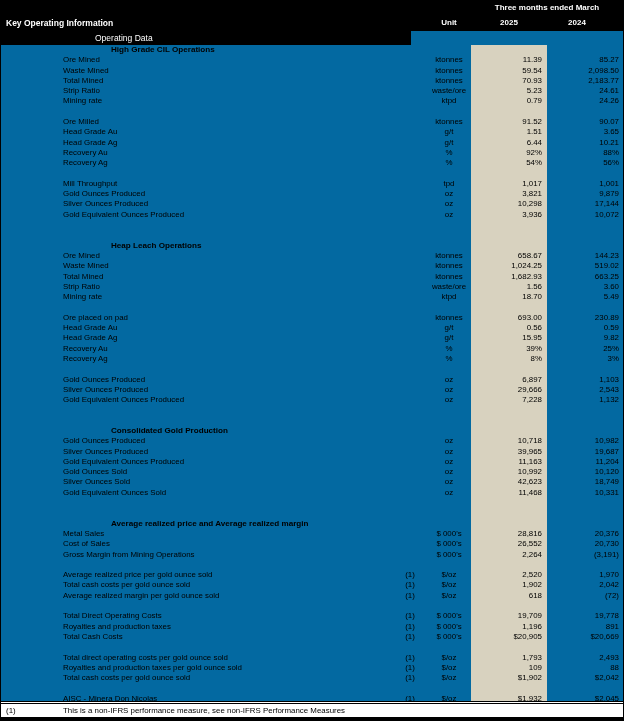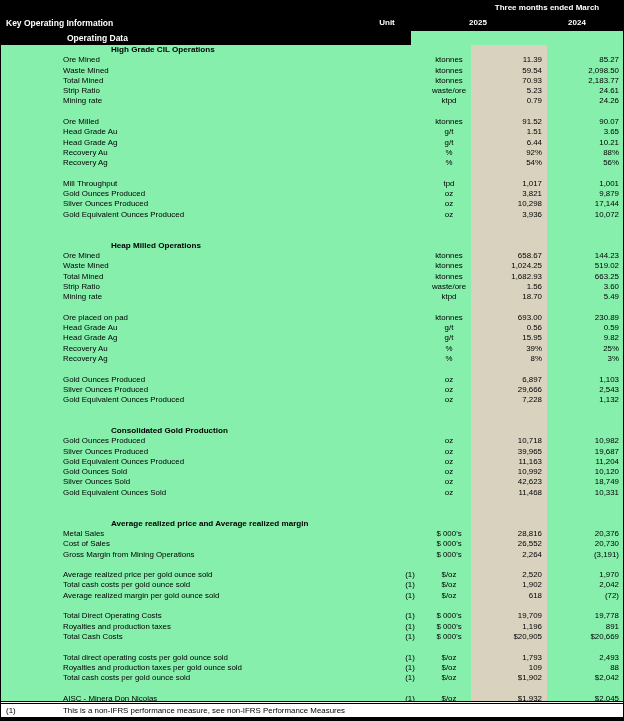--- a/index.html
+++ b/index.html
@@ -5,38 +5,38 @@
   html,body{margin:0;padding:0;background:#fff;}
   .page{
     position:relative;
     width:624px;height:721px;
     box-sizing:border-box;
     border:1px solid #000;
     font-family:"Liberation Sans", sans-serif;
     color:#000;
     display:flex;flex-direction:column;
     overflow:hidden;
-    background:#86efac;
+    background:#0369a1;
   }
   
   .banner{background:#000;color:#fff;}
   .b-row{display:flex;align-items:center;}
   .b-row1{height:13px;}
-  .b-row2{height:17px;gap:31px;}
+  .b-row2{height:17px;}
   .c-label{flex:1;min-width:0;padding-left:62px;box-sizing:border-box;white-space:nowrap;overflow:hidden;}
   .c-note{width:34px;text-align:center;flex:none;}
   .c-unit{width:44px;text-align:center;flex:none;}
   .c-25{width:76px;text-align:right;padding-right:5px;box-sizing:border-box;flex:none;}
   .c-24{width:76px;text-align:right;padding-right:4px;box-sizing:border-box;flex:none;}
   .b-title{padding-left:5px;font-weight:bold;font-size:8.5px;}
   .b-period{width:152px;text-align:center;font-weight:bold;font-size:8px;flex:none;}
   .b-colhead{font-weight:bold;font-size:8px;}
   .subtitle-line{height:14px;display:flex;}
   .subtitle-bar{width:410px;background:#000;color:#fff;display:flex;align-items:center;}
-  .subtitle-bar span{padding-left:66px;font-weight:bold;font-size:8.5px;}
+  .subtitle-bar span{padding-left:94px;font-weight:normal;font-size:8.5px;}
   
   .tbody{flex:1;overflow:hidden;}
   .trow{display:flex;align-items:center;height:10.3px;font-size:7.9px;line-height:10.3px;}
   .trow .c-25{background:#d8d2bf;height:100%;display:flex;align-items:center;justify-content:flex-end;}
   .trow .c-24{height:100%;display:flex;align-items:center;justify-content:flex-end;}
   .trow.heading .c-label{font-weight:bold;font-size:8.1px;margin-left:48px;}
   
   .footer{
     border-top:3px double #000;
     border-bottom:3px solid #000;
@@ -200,21 +200,21 @@
         <div class="c-24"></div>
       </div>
       <div class="trow">
         <div class="c-label"></div>
         <div class="c-note"></div>
         <div class="c-unit"></div>
         <div class="c-25"></div>
         <div class="c-24"></div>
       </div>
       <div class="trow heading">
-        <div class="c-label">Heap Milled Operations</div>
+        <div class="c-label">Heap Leach Operations</div>
         <div class="c-note"></div>
         <div class="c-unit"></div>
         <div class="c-25"></div>
         <div class="c-24"></div>
       </div>
       <div class="trow">
         <div class="c-label">Ore Mined</div>
         <div class="c-note"></div>
         <div class="c-unit">ktonnes</div>
         <div class="c-25">658.67</div>

